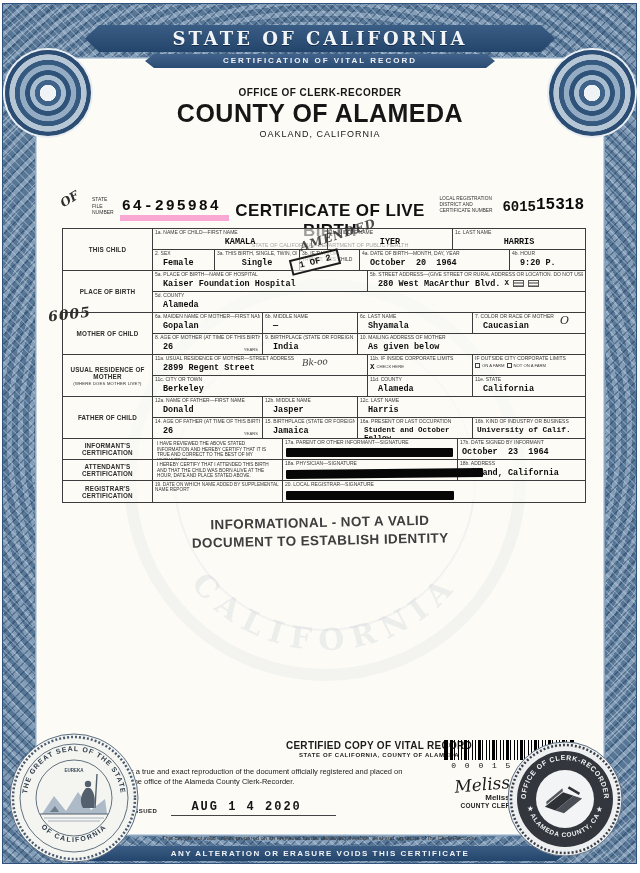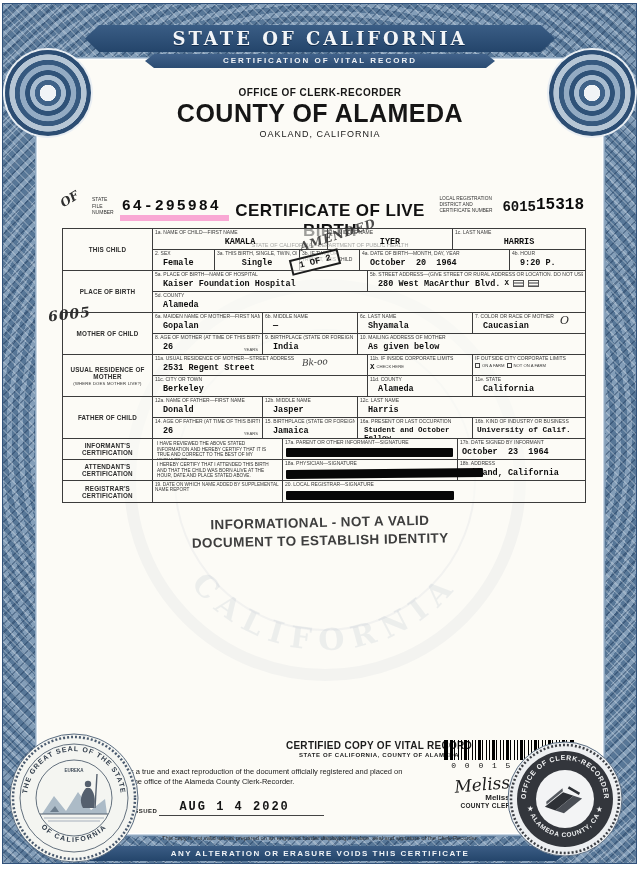--- a/index.html
+++ b/index.html
@@ -95,21 +95,21 @@
   
   .notice{position:absolute;left:0;right:0;top:514px;text-align:center;transform:rotate(-1.2deg);z-index:2;}
   .notice div{font-size:13.5px;font-weight:bold;color:#3e3e3e;letter-spacing:.4px;line-height:1.35;}
 
   
   .footer{position:absolute;left:104px;top:740px;width:470px;height:90px;z-index:3;color:#1c1c1c;}
   .f-title-block{position:absolute;left:130px;top:0;width:290px;text-align:center;}
   .f-title{font-size:10px;font-weight:bold;letter-spacing:.3px;}
   .f-sub{font-size:6px;font-weight:bold;letter-spacing:.6px;margin-top:1px;}
   .f-stmt{position:absolute;left:8px;top:27px;width:300px;font-size:7.5px;line-height:1.35;color:#222;}
-  .f-date{position:absolute;left:8px;top:60px;display:flex;align-items:flex-end;gap:2px;}
+  .f-date{position:absolute;left:8px;top:60px;display:flex;align-items:flex-end;gap:14px;}
   .f-date-lab{font-size:6px;font-weight:bold;letter-spacing:.5px;padding-bottom:2px;}
   .f-date-val{font-family:"Liberation Mono",monospace;font-weight:bold;font-size:12px;letter-spacing:2px;
     border-bottom:1px solid #444;padding:0 34px 1px 20px;color:#151515;}
   .f-right{position:absolute;right:0;top:0;width:130px;text-align:center;}
   .barcode{height:20px;border-left:3px solid #000;border-right:3px solid #000;
     background:repeating-linear-gradient(90deg,#000 0 1px,transparent 1px 3px,#000 3px 6px,transparent 6px 7px,#000 7px 8px,transparent 8px 11px,#000 11px 12px,transparent 12px 14px);}
   .bc-num{font-family:"Liberation Mono",monospace;font-size:8px;letter-spacing:2px;margin-top:1px;color:#111;}
   .sig-script{font-family:"DejaVu Serif",serif;font-style:italic;font-size:17px;transform:rotate(-5deg);margin-top:2px;color:#1b1b1b;}
   .sig-name{font-size:8px;font-weight:bold;margin-top:1px;}
   .sig-title{font-size:6.5px;font-weight:bold;letter-spacing:.3px;}
@@ -284,21 +284,21 @@
           </div>
           <div class="cell" style="width:227px">
             <div class="lab">10. MAILING ADDRESS OF MOTHER</div>
             <div class="val">As given below</div>
           </div>
         </div>
 
         <div class="row">
           <div class="cell" style="width:215px">
             <div class="lab">11a. USUAL RESIDENCE OF MOTHER—STREET ADDRESS</div>
-            <div class="val">2531 Regent Street</div>
+            <div class="val">2899 Regent Street</div>
           </div>
           <div class="cell" style="width:105px">
             <div class="lab wrap">11b. IF INSIDE CORPORATE LIMITS</div>
             <div class="chkrow">
               <span class="cbx">X</span>
               <span class="tiny">CHECK HERE</span>
             </div>
           </div>
           <div class="cell" style="width:112px">
             <div class="lab wrap">IF OUTSIDE CITY CORPORATE LIMITS</div>

